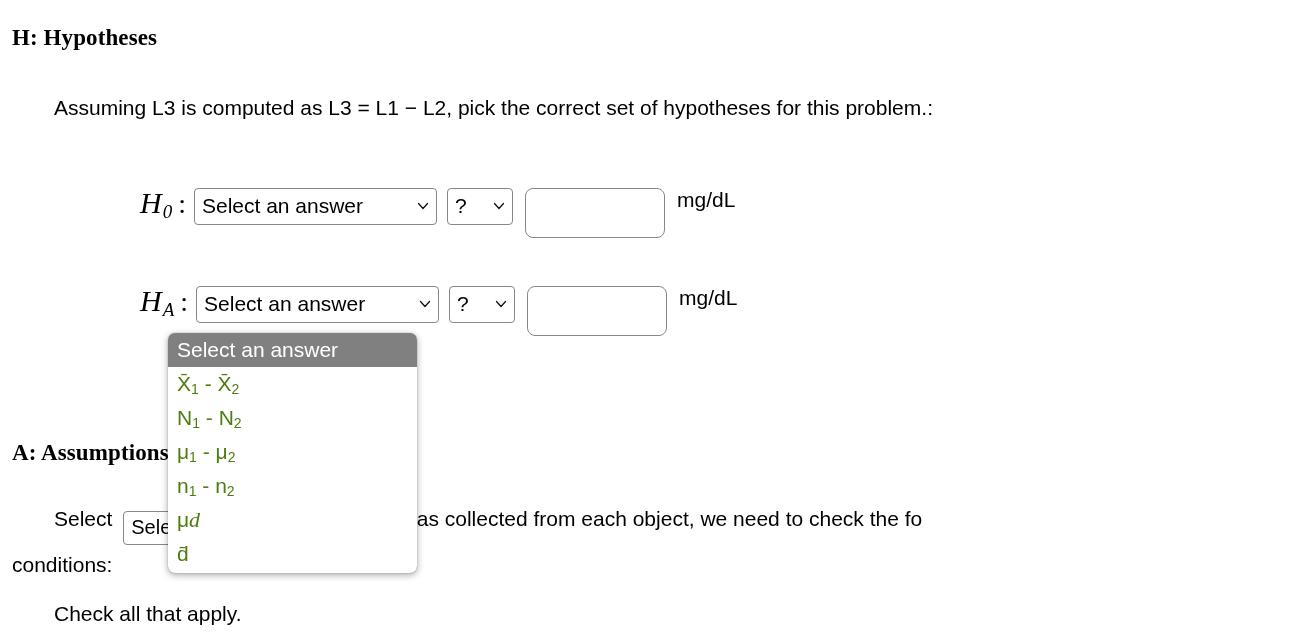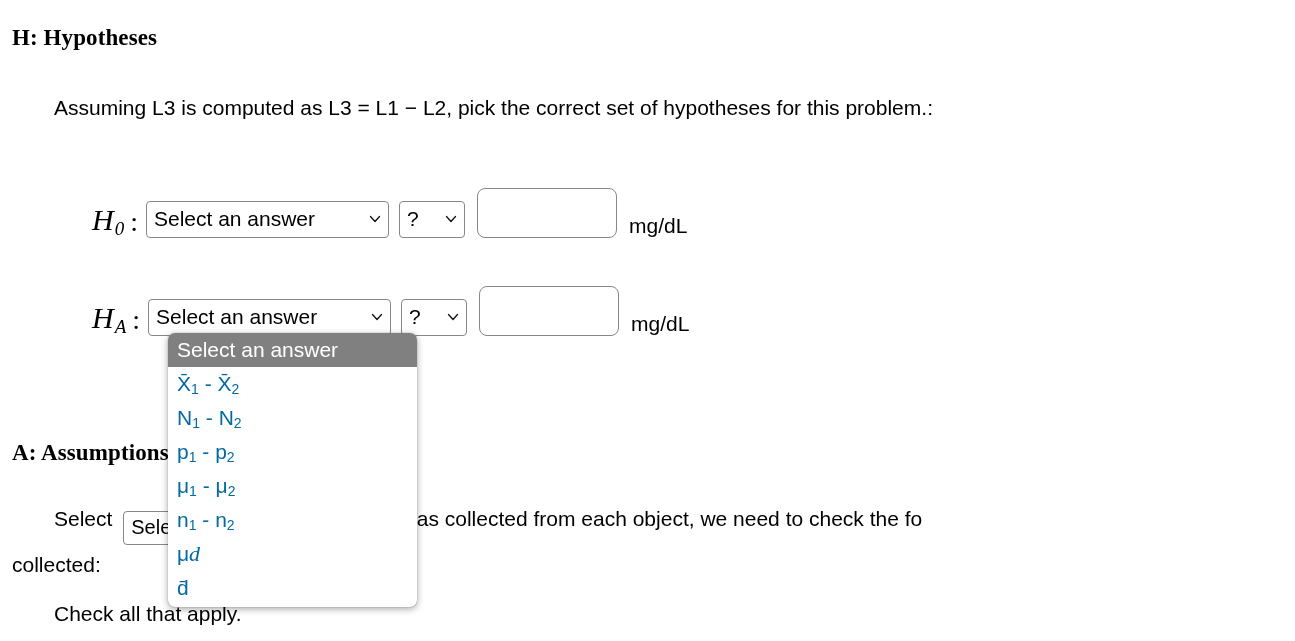--- a/index.html
+++ b/index.html
@@ -34,21 +34,22 @@
     font-size: 21px;
     white-space: nowrap;
     line-height: 38px;
   }
   #intro-text { left: 54px; top: 77px; margin-top: 12px; }
 
   
   .hyp-row {
     position: absolute;
     display: flex;
-    align-items: flex-end;
+    align-items: flex-start;
+    margin-left: 48px;
   }
   #row-h0 { left: 92px; top: 188px; }
   #row-ha { left: 92px; top: 286px; }
 
   .hyp-label {
     font-family: "Liberation Serif", serif;
     font-style: italic;
     font-size: 30px;
     line-height: 1;
     white-space: nowrap;
@@ -152,21 +153,21 @@
     box-shadow: 0 2px 7px rgba(0,0,0,0.35), 0 0 1px rgba(0,0,0,0.5);
     padding-bottom: 2px;
     overflow: hidden;
     z-index: 50;
   }
   .dd-option {
     font-size: 21px;
     line-height: 34px;
     height: 34px;
     padding-left: 9px;
-    color: #0369a1;
+    color: #4d7c0f;
     white-space: nowrap;
     cursor: default;
     overflow: hidden;
   }
   .dd-option.selected {
     background: #808080;
     color: #ffffff;
   }
   .dd-option .sub {
     font-size: 14px;
@@ -256,27 +257,26 @@
     <select class="select-box sel-since">
       <option>Select an answer</option>
     </select>
     <span class="chev">
       <svg viewBox="0 0 12 12" width="12" height="12">
           <path d="M1.5 3.5 L6 8.5 L10.5 3.5" fill="none" stroke="#111" stroke-width="1.3" stroke-linecap="round" stroke-linejoin="round"></path>
         </svg>
     </span>
   </span><span>formation was collected from each object, we need to check the fo</span>
   <br>
-  <span>collected:</span>
+  <span>conditions:</span>
 </div>
 
 <div id="check-line">Check all that apply.</div>
 
 <div id="dropdown-popup">
     <div class="dd-option selected">Select an answer</div>
     <div class="dd-option"><span>X̄</span><span class="sub">1</span><span> - </span><span>X̄</span><span class="sub">2</span></div>
     <div class="dd-option"><span>N</span><span class="sub">1</span><span> - </span><span>N</span><span class="sub">2</span></div>
-    <div class="dd-option"><span>p</span><span class="sub">1</span><span> - </span><span>p</span><span class="sub">2</span></div>
     <div class="dd-option"><span>μ</span><span class="sub">1</span><span> - </span><span>μ</span><span class="sub">2</span></div>
     <div class="dd-option"><span>n</span><span class="sub">1</span><span> - </span><span>n</span><span class="sub">2</span></div>
     <div class="dd-option"><span>μ</span><span class="ital">d</span></div>
     <div class="dd-option">d̄</div>
   </div>
 
 </body></html>

